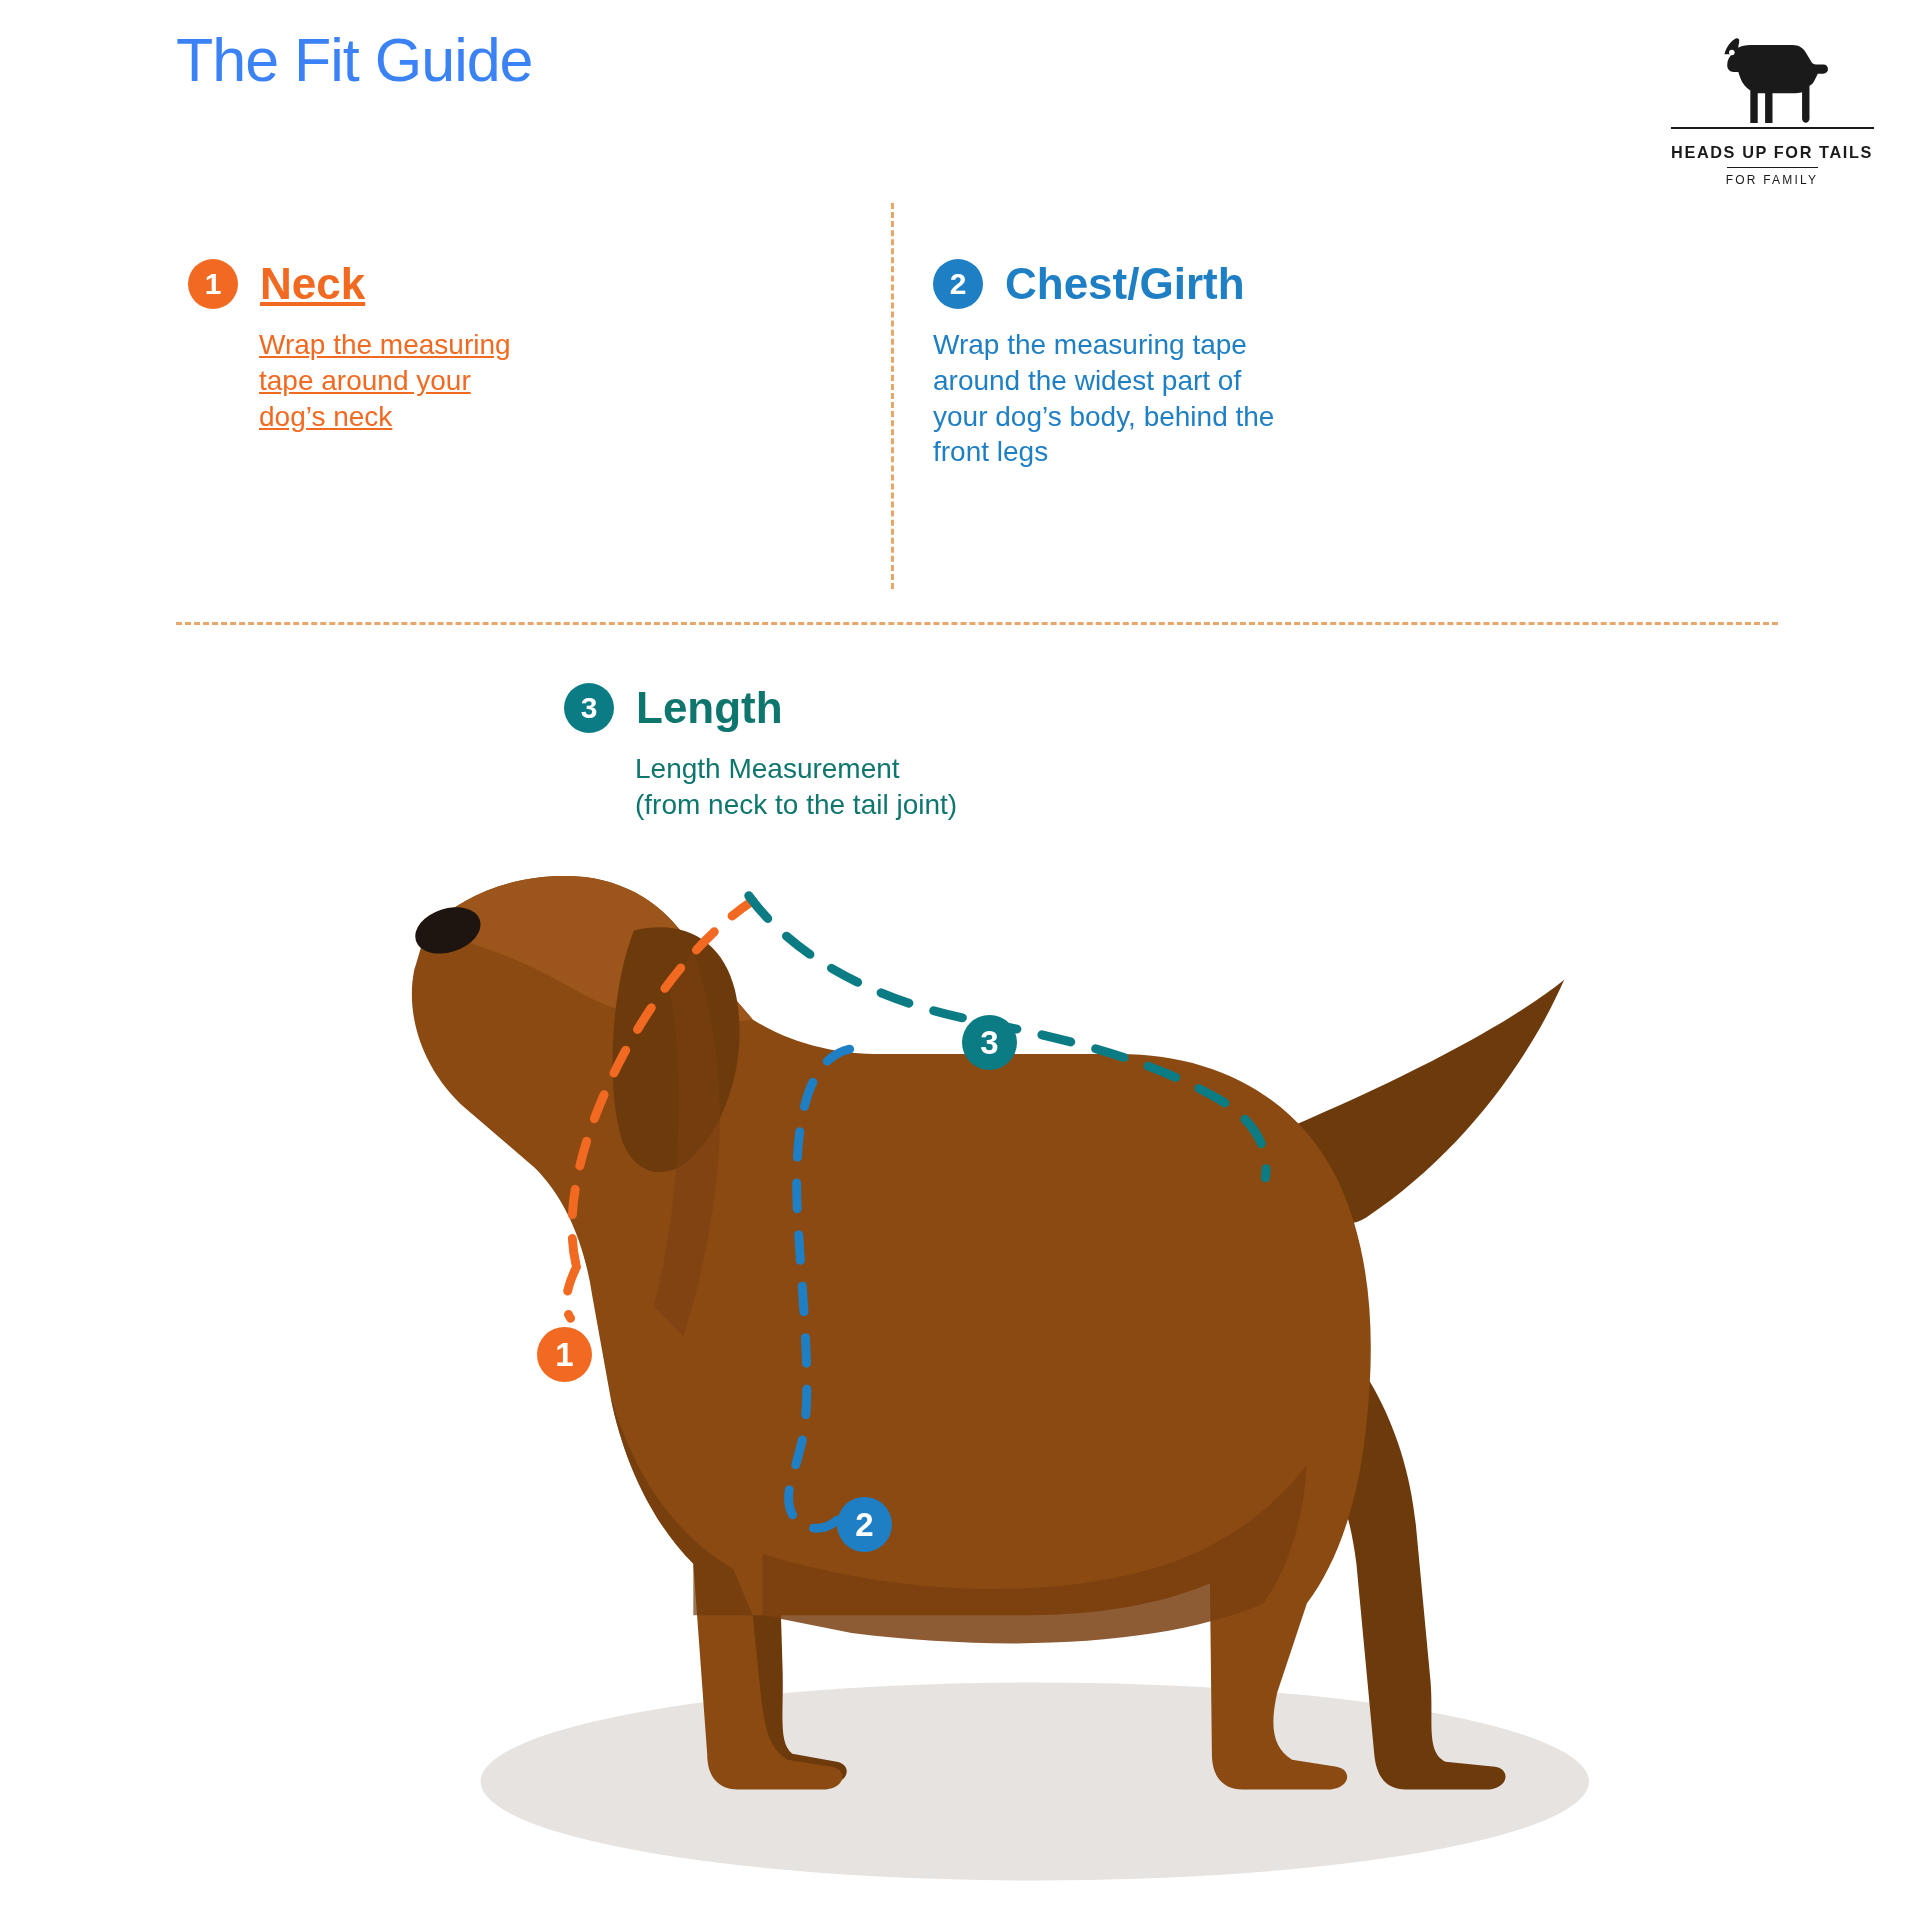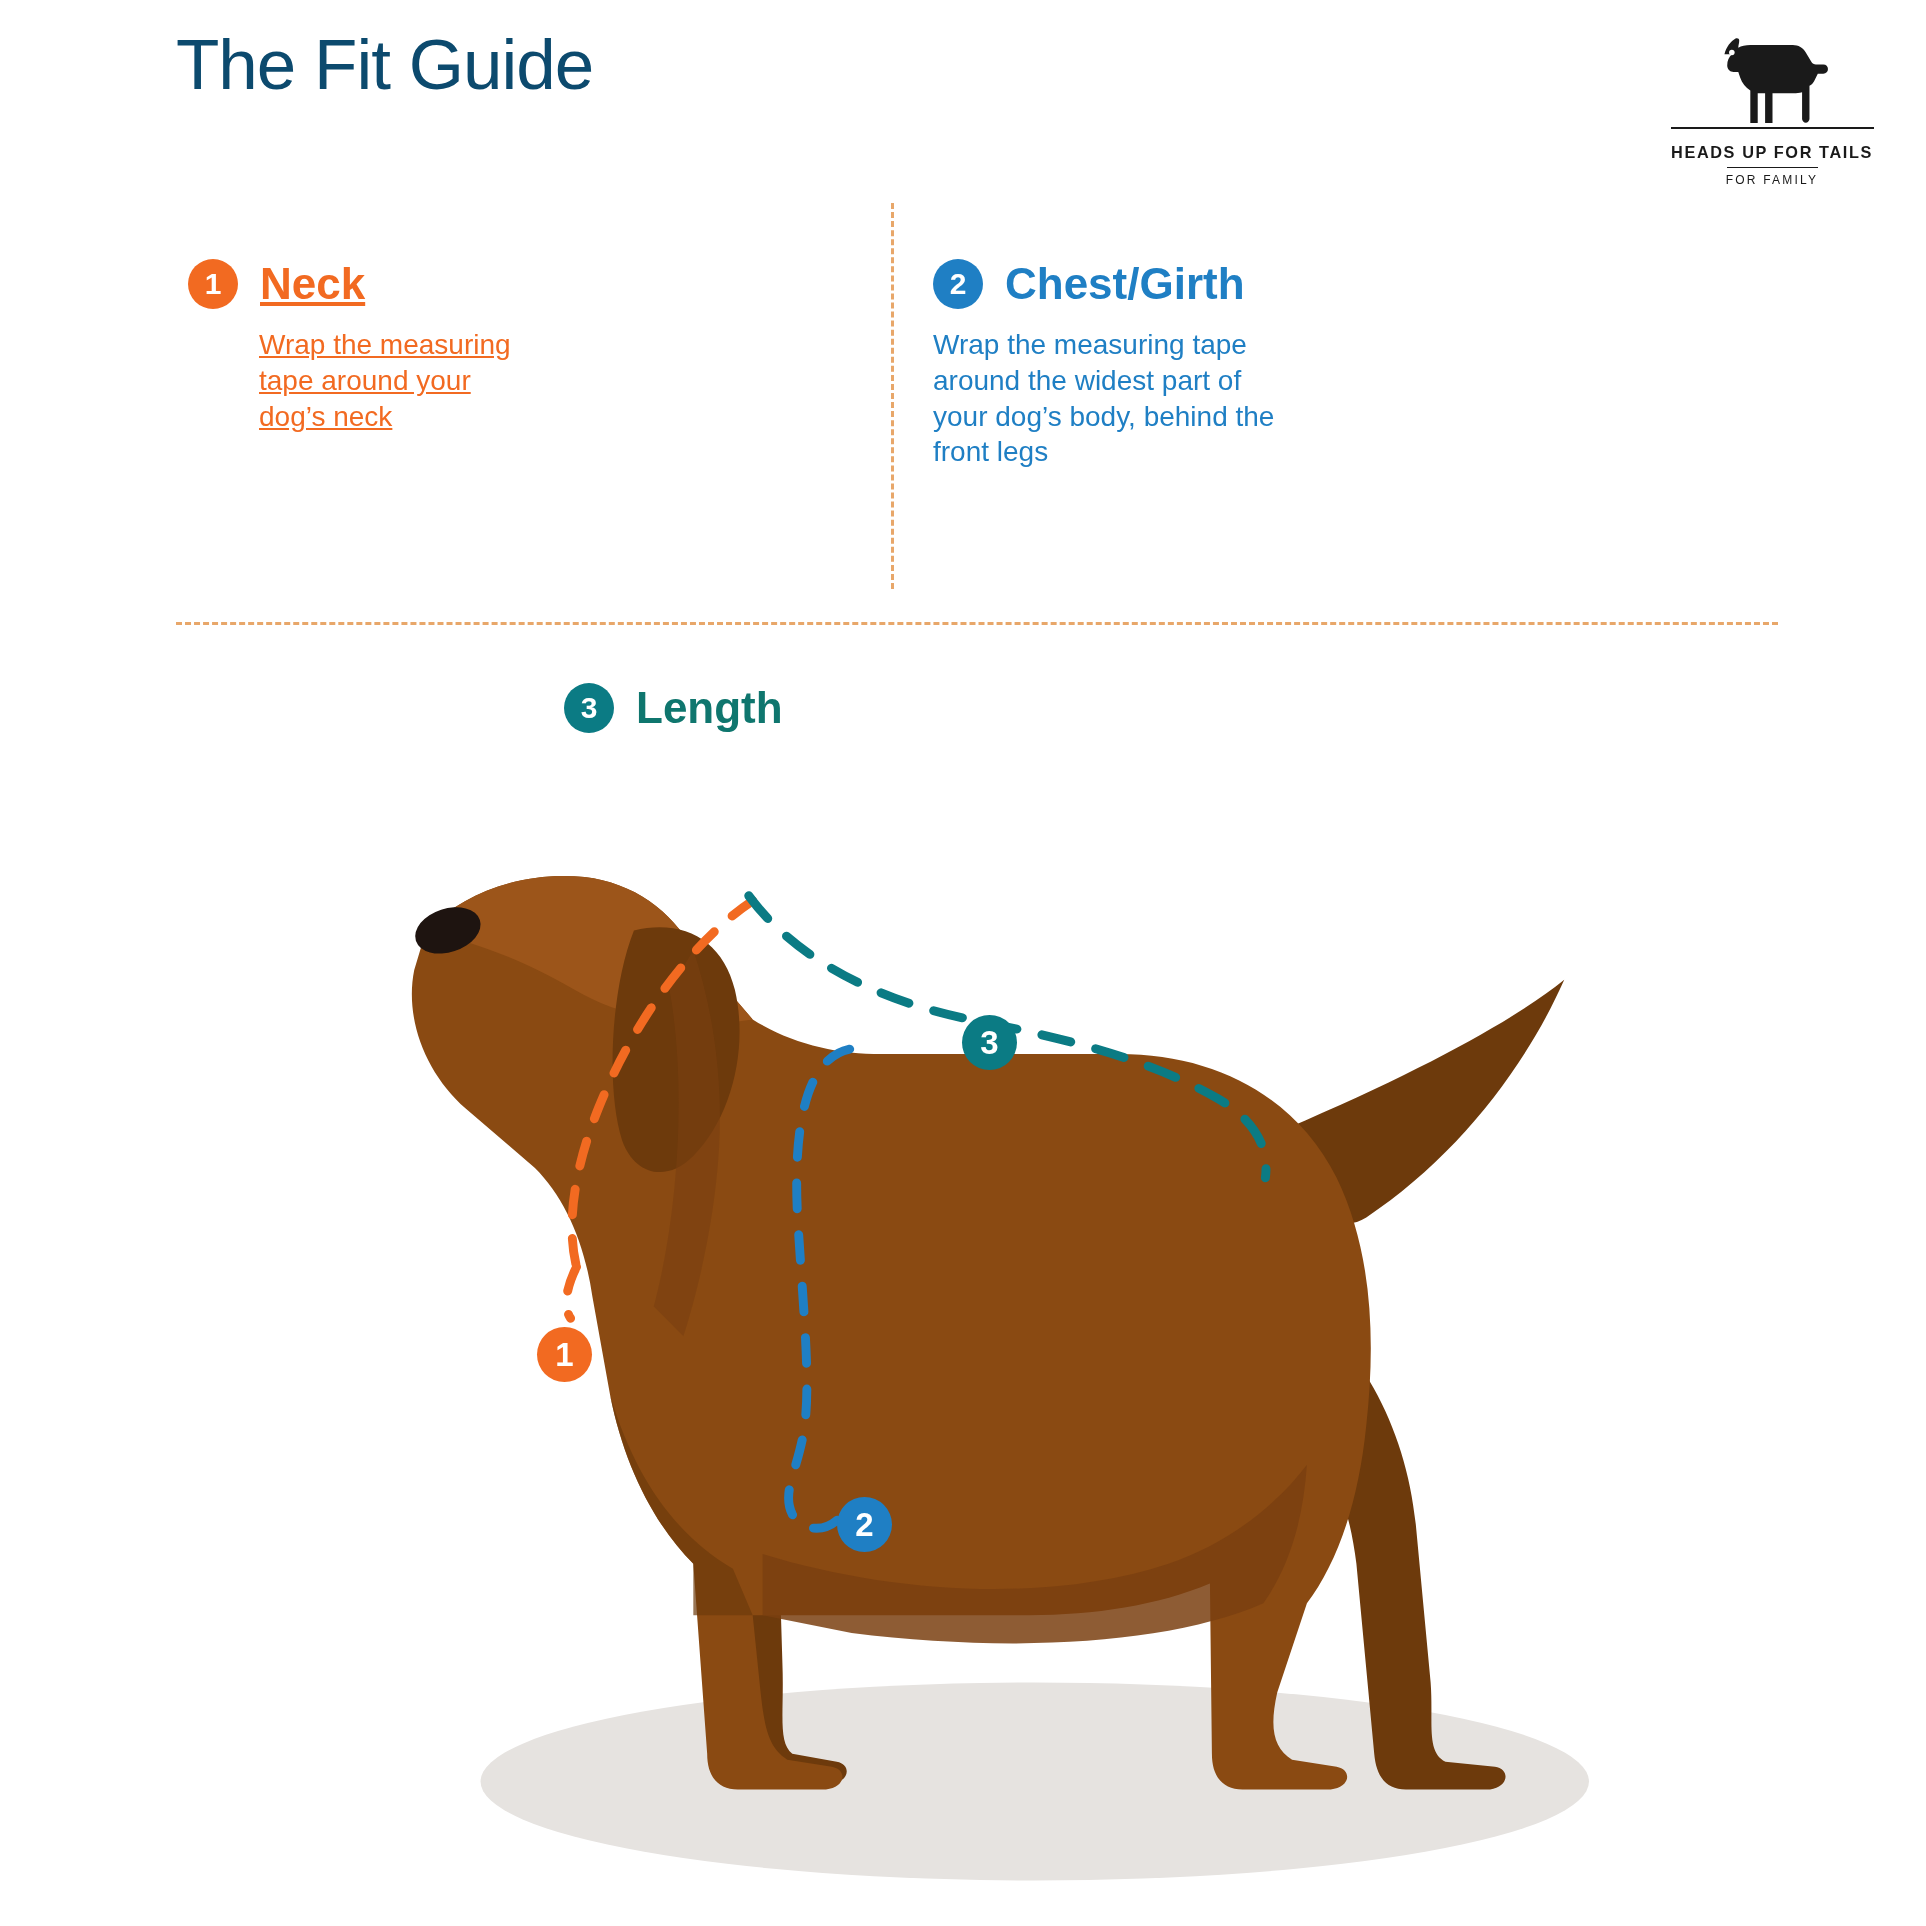--- a/index.html
+++ b/index.html
@@ -20,23 +20,23 @@
     width: 1927px;
     height: 1927px;
     background: #ffffff;
   }
 
   
   .title {
     position: absolute;
     left: 176px;
     top: 28px;
-    font-size: 71px;
+    font-size: 61px;
     font-weight: 400;
-    color: #0c4a6e;
+    color: #3b82f6;
     letter-spacing: -1px;
     line-height: 1.05;
   }
 
   .logo {
     position: absolute;
     right: 51px;
     top: 34px;
     width: 208px;
     height: 153px;
@@ -213,20 +213,22 @@
 around the widest part of
 your dog’s body, behind the
 front legs</div>
   </div>
 
   <div class="step" id="step-length">
     <div class="step-head">
       <div class="badge">3</div>
       <div class="step-title">Length</div>
     </div>
+    <div class="step-desc">Length Measurement
+(from neck to the tail joint)</div>
   </div>
 
   <div class="illustration">
     <svg width="1927" height="1055" viewBox="0 0 1946 1066">
 
       <ellipse cx="1045" cy="920" rx="560" ry="100" fill="#e6e3e0"></ellipse>
 
       <path d="M1300 260 C1440 200 1530 150 1580 110 C1540 200 1470 290 1380 350 C1345 372 1312 330 1300 260 Z" fill="#6d3a0c"></path>
 
       <path d="M1300 430 C1370 470 1420 560 1430 660 L1445 820 C1448 860 1440 890 1460 900 L1510 905 C1525 907 1525 925 1505 928 L1420 928 C1400 928 1390 915 1388 892 L1370 700 C1360 620 1330 560 1280 520 Z" fill="#6d3a0c"></path>

